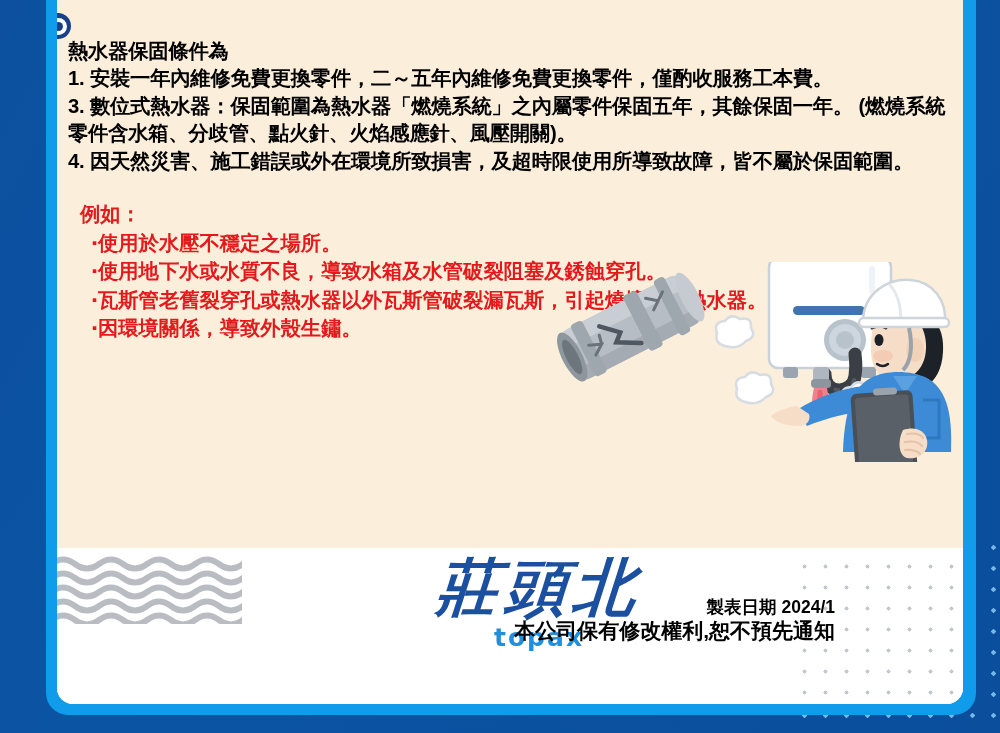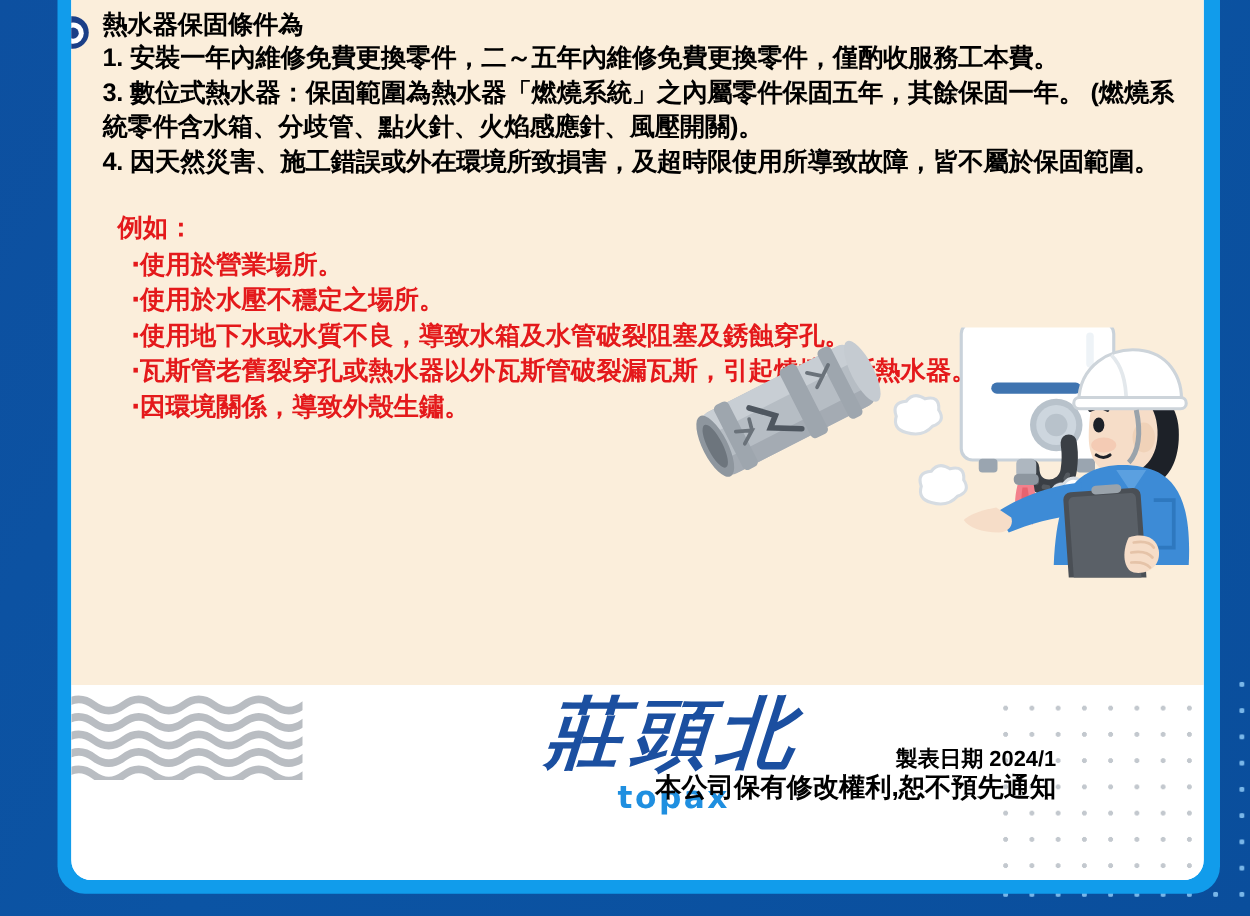--- a/index.html
+++ b/index.html
@@ -65,20 +65,21 @@
   }
 
   
   .content{
     position:absolute;left:0;top:0;right:0;bottom:0;
     z-index:5;
   }
   .head-row{
     display:flex;align-items:flex-start;
     padding:8px 0 0 0;
+    flex-direction:column;
   }
   .ring-icon{
     flex:0 0 auto;width:26px;height:26px;margin-left:-12px;margin-top:5px;
     border-radius:50%;
     background:#1b3f87;
     display:flex;align-items:center;justify-content:center;
   }
   .ring-icon i{
     display:block;width:17px;height:17px;border-radius:50%;
     background:#ffffff;
@@ -136,21 +137,21 @@
   }
   .logo-en{
     display:block;margin-top:0px;
     font-family:"DejaVu Sans",sans-serif;
     font-weight:bold;
     font-size:25px;
     letter-spacing:2px;
     color:#1f8fe0;
   }
   .meta{
-    position:absolute;right:118px;top:48px;text-align:right;
+    position:absolute;right:128px;top:48px;text-align:right;
     color:#000;font-weight:bold;
   }
   .meta .m1{font-size:17.5px;line-height:23px;}
   .meta .m2{font-size:21px;line-height:23px;}
 </style>
 </head>
 <body>
 
 <div id="poster">
 
@@ -172,21 +173,20 @@
             </i>
           </div>
         <div class="textcol">
           <p class="t-black first">熱水器保固條件為</p>
           <p class="t-black">1. 安裝一年內維修免費更換零件，二～五年內維修免費更換零件，僅酌收服務工本費。</p>
           <p class="t-black">3. 數位式熱水器：保固範圍為熱水器「燃燒系統」之內屬零件保固五年，其餘保固一年。 (燃燒系統零件含水箱、分歧管、點火針、火焰感應針、風壓開關)。</p>
           <p class="t-black">4. 因天然災害、施工錯誤或外在環境所致損害，及超時限使用所導致故障，皆不屬於保固範圍。</p>
 
           <div class="red-block">
             <p class="t-red">例如：</p>
-            <p class="t-red red-item">‧使用於營業場所。</p>
             <p class="t-red red-item">‧使用於水壓不穩定之場所。</p>
             <p class="t-red red-item">‧使用地下水或水質不良，導致水箱及水管破裂阻塞及銹蝕穿孔。</p>
             <p class="t-red red-item">‧瓦斯管老舊裂穿孔或熱水器以外瓦斯管破裂漏瓦斯，引起燒壞瓦斯熱水器。</p>
             <p class="t-red red-item">‧因環境關係，導致外殼生鏽。</p>
           </div>
         </div>
       </div>
     </div>
 
     <svg class="illo" viewBox="0 0 500 200">

